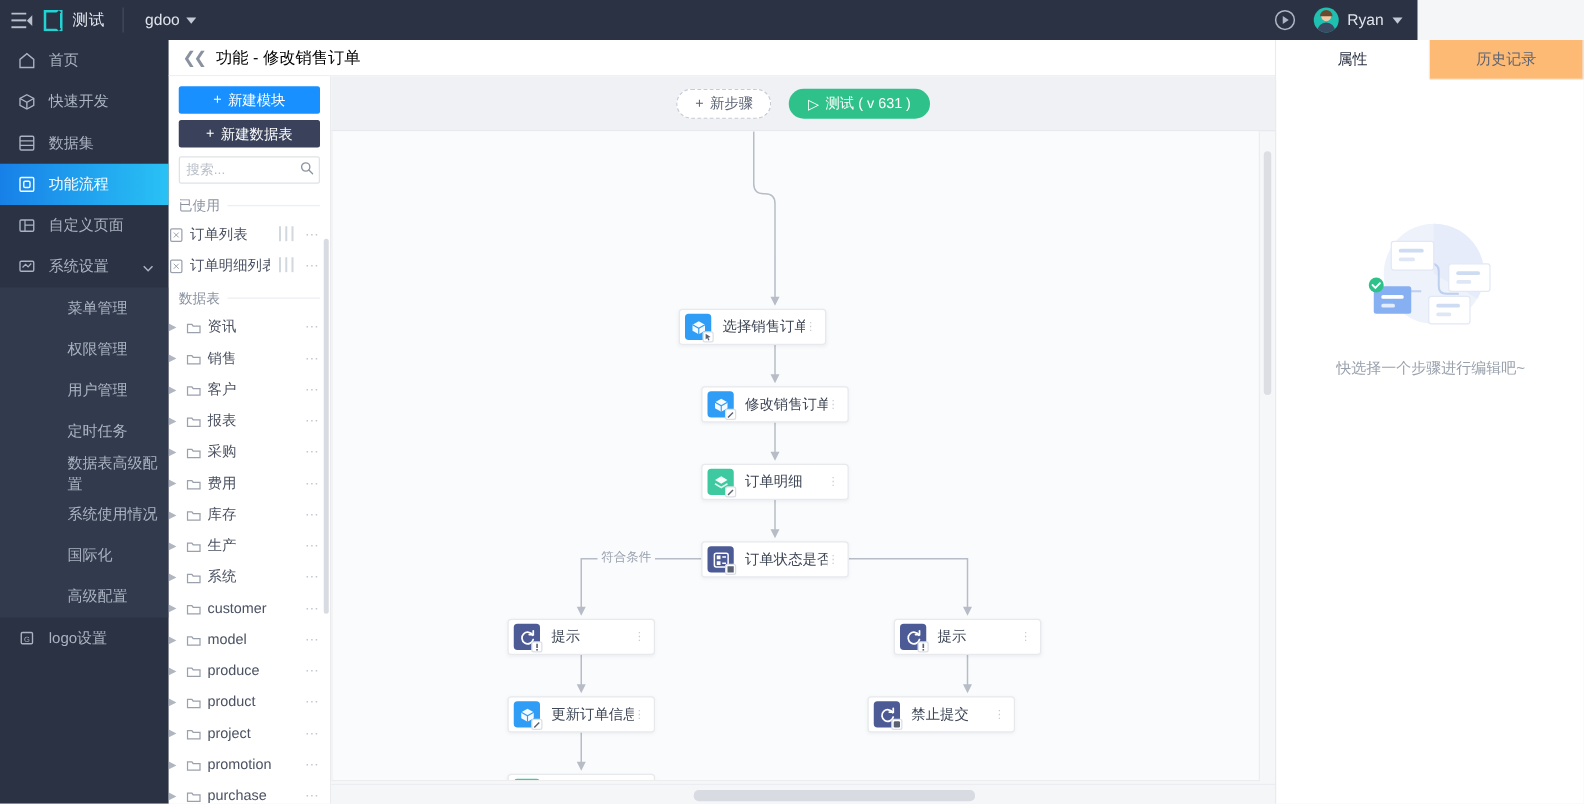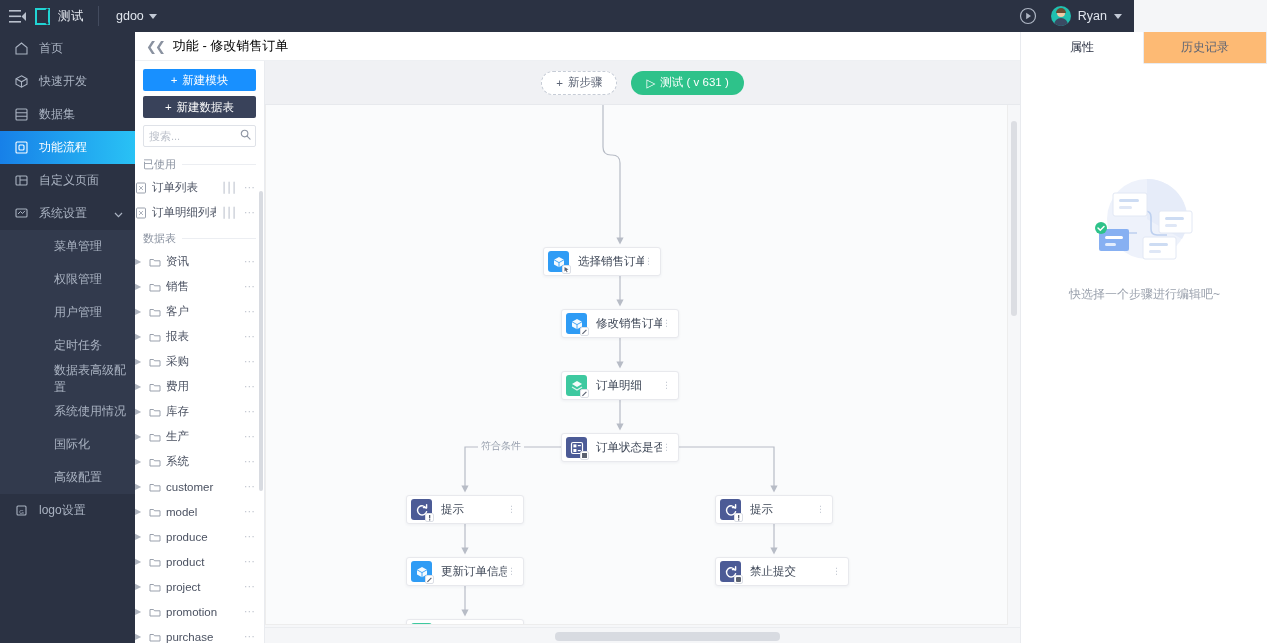--- a/index.html
+++ b/index.html
@@ -727,21 +727,21 @@
               <span class="badge">
                 <svg width="7" height="7" viewBox="0 0 7 7">
                   <rect x="3" y="1" width="1.3" height="3.4" fill="#5a6170"></rect>
                   <rect x="3" y="5.2" width="1.3" height="1.3" fill="#5a6170"></rect>
                 </svg>
               </span>
             </span>
             <span class="nlabel">提示</span>
             <span class="nmenu">⋮</span>
           </div>
-          <div class="node" style="left:449px; top:452px; width:134px;">
+          <div class="node" style="left:428px; top:452px; width:118px;">
             <span class="nicon navy">
               <svg width="14" height="14" viewBox="0 0 14 14">
                 <path d="M11.2 5.2 A4.6 4.6 0 1 0 11.6 8.6" fill="none" stroke="#ffffff" stroke-width="1.4" stroke-linecap="round"></path>
                 <path d="M8.4 4.6 L11.6 4.6 L11.6 1.6" fill="none" stroke="#ffffff" stroke-width="1.4" stroke-linecap="round"></path>
               </svg>
               <span class="badge">
                 <svg width="7" height="7" viewBox="0 0 7 7">
                   <rect x="1" y="1" width="5" height="5" rx="1" fill="#5a6170"></rect>
                 </svg>
               </span>

